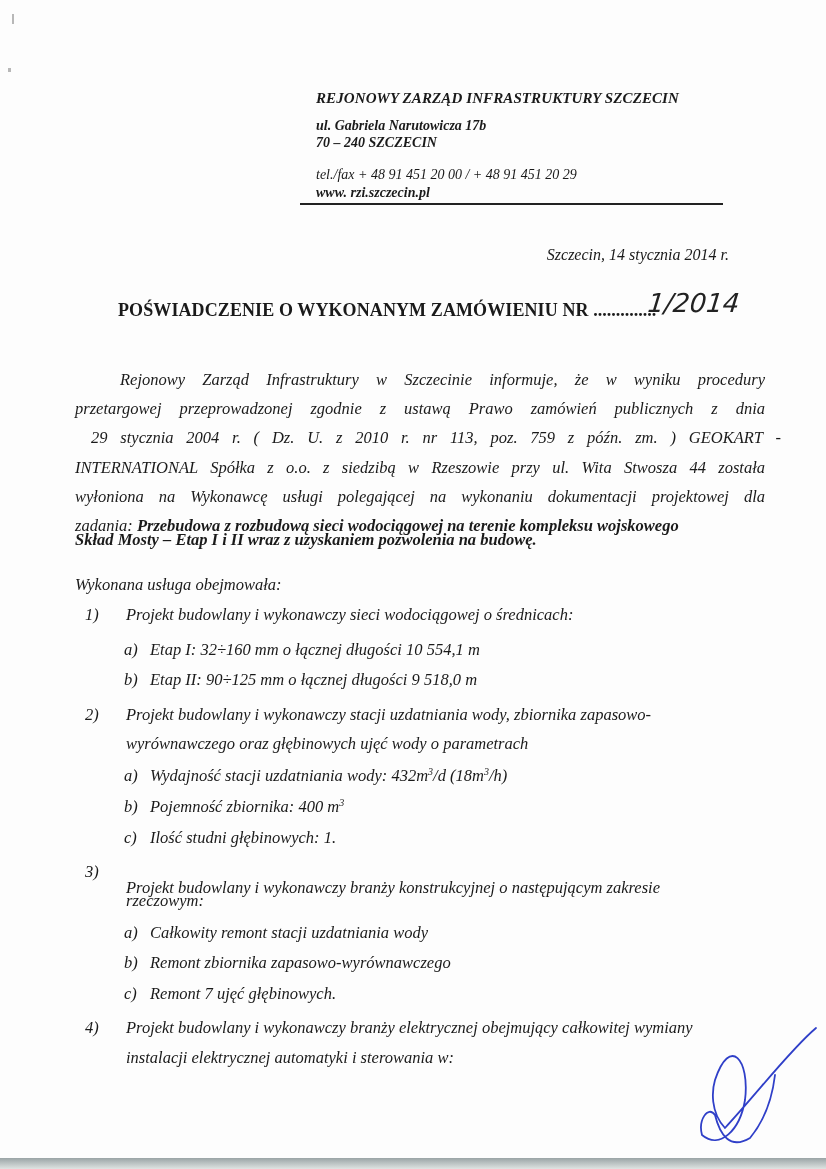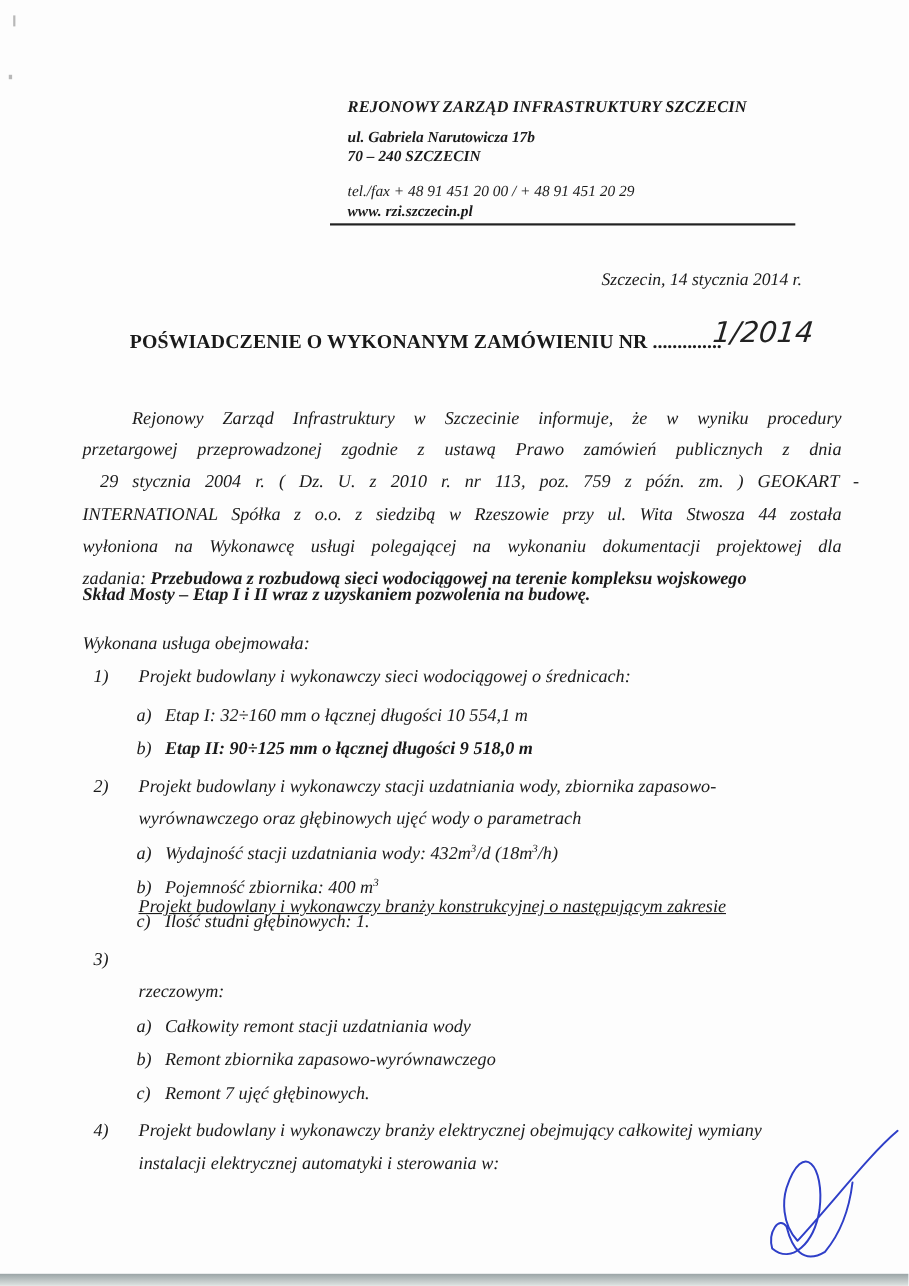--- a/index.html
+++ b/index.html
@@ -78,38 +78,38 @@
     <div class="line b" style="left:0;top:160px;">Skład Mosty – Etap I i II wraz z uzyskaniem pozwolenia na budowę.</div>
   </div>
 
   <div class="para" style="top:575px;">Wykonana usługa obejmowała:</div>
 
   <div class="li-num" style="top:605px;">1)</div>
   <div class="li-txt" style="top:605px;">Projekt budowlany i wykonawczy sieci wodociągowej o średnicach:</div>
   <div class="sub-num" style="top:640px;">a)</div>
   <div class="sub-txt" style="top:640px;">Etap I: 32÷160 mm o łącznej długości 10 554,1 m</div>
   <div class="sub-num" style="top:670px;">b)</div>
-  <div class="sub-txt" style="top:670px;font-weight:bold;">Etap II: 90÷125 mm o łącznej długości 9 518,0 m</div>
+  <div class="sub-txt" style="top:670px;">Etap II: 90÷125 mm o łącznej długości 9 518,0 m</div>
 
   <div class="li-num" style="top:705px;">2)</div>
   <div class="li-txt" style="top:705px;">Projekt budowlany i wykonawczy stacji uzdatniania wody,  zbiornika zapasowo-</div>
   <div class="li-txt" style="top:734px;">wyrównawczego oraz głębinowych ujęć wody o parametrach</div>
   <div class="sub-num" style="top:766px;">a)</div>
   <div class="sub-txt" style="top:766px;">
     <span>Wydajność stacji uzdatniania wody: 432m</span><sup>3</sup><span>/d (18m</span><sup>3</sup><span>/h)</span>
   </div>
   <div class="sub-num" style="top:797px;">b)</div>
   <div class="sub-txt" style="top:797px;">
     <span>Pojemność zbiornika: 400 m</span><sup>3</sup>
   </div>
   <div class="sub-num" style="top:828px;">c)</div>
   <div class="sub-txt" style="top:828px;">Ilość studni głębinowych: 1.</div>
 
   <div class="li-num" style="top:862px;">3)</div>
-  <div class="li-txt" style="top:814px;text-decoration:underline;">Projekt budowlany i wykonawczy branży konstrukcyjnej o następującym zakresie</div>
+  <div class="li-txt" style="top:878px;">Projekt budowlany i wykonawczy branży konstrukcyjnej o następującym zakresie</div>
   <div class="li-txt" style="top:891px;">rzeczowym:</div>
   <div class="sub-num" style="top:923px;">a)</div>
   <div class="sub-txt" style="top:923px;">Całkowity remont stacji uzdatniania wody</div>
   <div class="sub-num" style="top:953px;">b)</div>
   <div class="sub-txt" style="top:953px;">Remont zbiornika zapasowo-wyrównawczego</div>
   <div class="sub-num" style="top:984px;">c)</div>
   <div class="sub-txt" style="top:984px;">Remont 7 ujęć głębinowych.</div>
 
   <div class="li-num" style="top:1018px;">4)</div>
   <div class="li-txt" style="top:1018px;">Projekt budowlany i wykonawczy branży elektrycznej obejmujący całkowitej wymiany</div>

